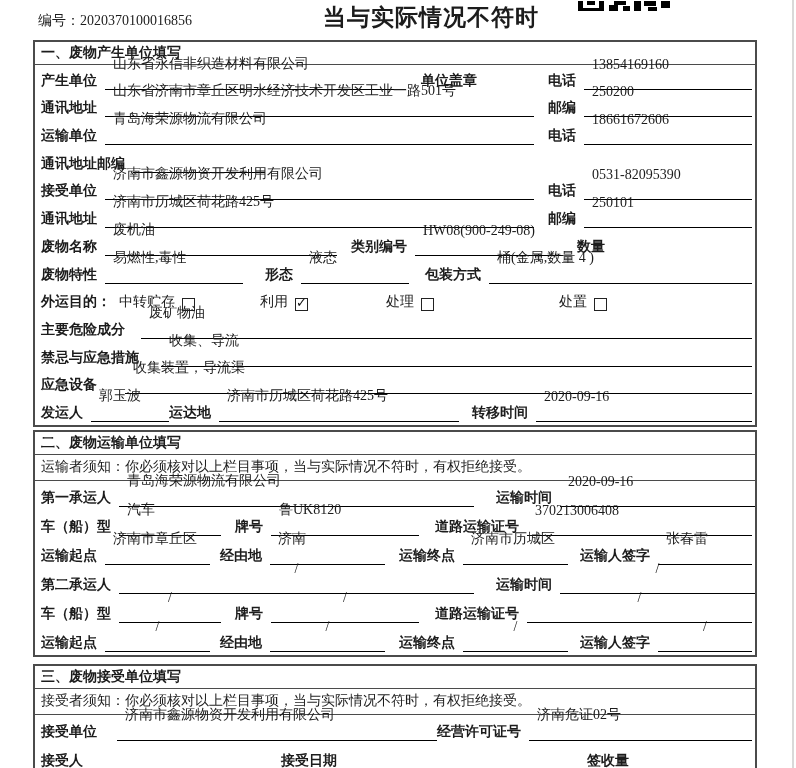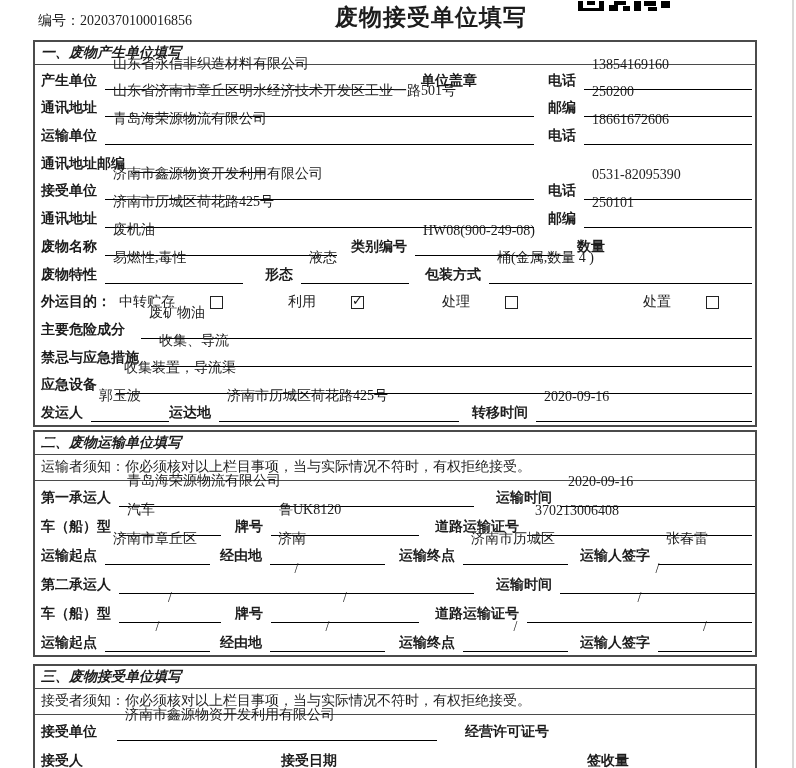--- a/index.html
+++ b/index.html
@@ -6,45 +6,45 @@
   body{width:796px;height:768px;position:relative;color:#1c1c1c;
        font-family:"Liberation Serif","DejaVu Serif",serif;font-size:14px;overflow:hidden;}
   .page-edge{position:absolute;top:0;right:2px;width:2px;height:100%;background:#d9d9d9;}
   .hdr{position:relative;height:40px;}
   .serial{position:absolute;left:38px;top:12px;white-space:nowrap;}
   .doc-title{position:absolute;left:calc(50% + 33px);top:2px;transform:translateX(-50%);
              font-size:23px;font-weight:bold;white-space:nowrap;letter-spacing:1px;}
   .qr{position:absolute;left:578px;top:0;width:92px;height:11px;overflow:hidden;}
   .box{margin-left:33px;width:724px;border:2px solid #4b4b4b;box-sizing:border-box;background:#fff;}
   .sec-title{font-weight:bold;padding:2px 6px 1px 6px;height:19px;border-bottom:1px solid #4b4b4b;
-             font-family:"Liberation Sans","DejaVu Sans",sans-serif;font-size:14px;font-style:italic;}
+             font-family:"Liberation Sans","DejaVu Sans",sans-serif;font-size:14px;}
   .notice{height:25px;border-bottom:1px solid #4b4b4b;display:flex;align-items:center;padding:0 6px;}
   .row{display:flex;align-items:flex-end;height:24.7px;padding:0 3px 3px 6px;}
   .row26{height:26px;}
   .lbl{white-space:nowrap;flex:none;font-weight:bold;}
   .uv{border-bottom:1px solid #000;white-space:nowrap;flex:none;box-sizing:border-box;
       display:inline-block;padding:0 2px 16px 8px;min-height:18px;margin-left:8px;}
   .grow{flex:1 1 auto;}
   .ml-auto{margin-left:auto;}
   .ctr{text-align:center;padding-left:2px;}
-  .opt{display:inline-flex;align-items:center;white-space:nowrap;gap:28px;}
+  .opt{display:inline-flex;align-items:flex-end;white-space:nowrap;}
   .cb{width:13px;height:13px;border:1px solid #222;display:inline-block;margin-left:7px;
       position:relative;flex:none;box-sizing:border-box;}
   .cb.checked::after{content:"\2713";font-family:"DejaVu Sans",sans-serif;font-size:13px;
       position:absolute;left:0px;top:-4px;color:#111;}
   .gap3{height:3px;} .gap7{height:7px;}
 </style>
 </head>
 <body>
 
 <div class="page-edge"></div>
 
 <div class="hdr">
   <div class="serial"><span>编号：</span><span>2020370100016856</span></div>
-  <div class="doc-title">废物接受单位填写</div>
+  <div class="doc-title">当与实际情况不符时</div>
   <div class="qr">
     <svg width="92" height="11" xmlns="http://www.w3.org/2000/svg">
       <rect x="0" y="0" width="5" height="11" fill="#000"></rect>
       <rect x="21" y="0" width="5" height="11" fill="#000"></rect>
       <rect x="0" y="7" width="26" height="4" fill="#000"></rect>
       <rect x="9" y="0" width="8" height="4" fill="#000"></rect>
       <rect x="31" y="4" width="9" height="7" fill="#000"></rect>
       <rect x="36" y="0" width="12" height="4" fill="#000"></rect>
       <rect x="45" y="5" width="7" height="6" fill="#000"></rect>
       <rect x="56" y="0" width="7" height="11" fill="#000"></rect>
@@ -137,26 +137,26 @@
     </span>
   </div>
 
   <div class="row">
     <span class="lbl">主要危险成分</span>
     <span class="uv grow" style="margin-left:16px">废矿物油</span>
   </div>
 
   <div class="row">
     <span class="lbl">禁忌与应急措施</span>
-    <span class="uv grow" style="margin-left:12px">收集、导流</span>
+    <span class="uv grow" style="margin-left:22px">收集、导流</span>
   </div>
 
   <div class="row">
     <span class="lbl">应急设备</span>
-    <span class="uv grow" style="margin-left:19px">收集装置，导流渠</span>
+    <span class="uv grow" style="margin-left:28px">收集装置，导流渠</span>
   </div>
 
   <div class="row">
     <span class="lbl">发运人</span>
     <span class="uv" style="width:78px">郭玉波</span>
     <span class="lbl" style="">运达地</span>
     <span class="uv" style="width:240px">济南市历城区荷花路425号</span>
     <span class="lbl" style="margin-left:13px">转移时间</span>
     <span class="uv grow">2020-09-16</span>
   </div>
@@ -225,21 +225,22 @@
 
 <div class="gap7"></div>
 
 <div class="box">
   <div class="sec-title">三、废物接受单位填写</div>
   <div class="notice">接受者须知：你必须核对以上栏目事项，当与实际情况不符时，有权拒绝接受。</div>
 
   <div class="row row26">
     <span class="lbl">接受单位</span>
     <span class="uv" style="width:320px;margin-left:20px">济南市鑫源物资开发利用有限公司</span>
-    <span class="lbl" style="margin-left:28px">经营许可证号</span>
+    <span class="lbl" style="margin-left:0">经营许可证号</span>
+    <span class="uv grow">济南危证02号</span>
   </div>
 
   <div class="row row26">
     <span class="lbl">接受人</span>
     <span class="uv" style="width:118px;margin-left:40px"></span>
     <span class="lbl" style="margin-left:40px">接受日期</span>
     <span class="uv" style="width:180px;margin-left:30px"></span>
     <span class="lbl" style="margin-left:40px">签收量</span>
     <span class="uv" style="width:130px;margin-left:30px;margin-right:10px"></span>
   </div>

